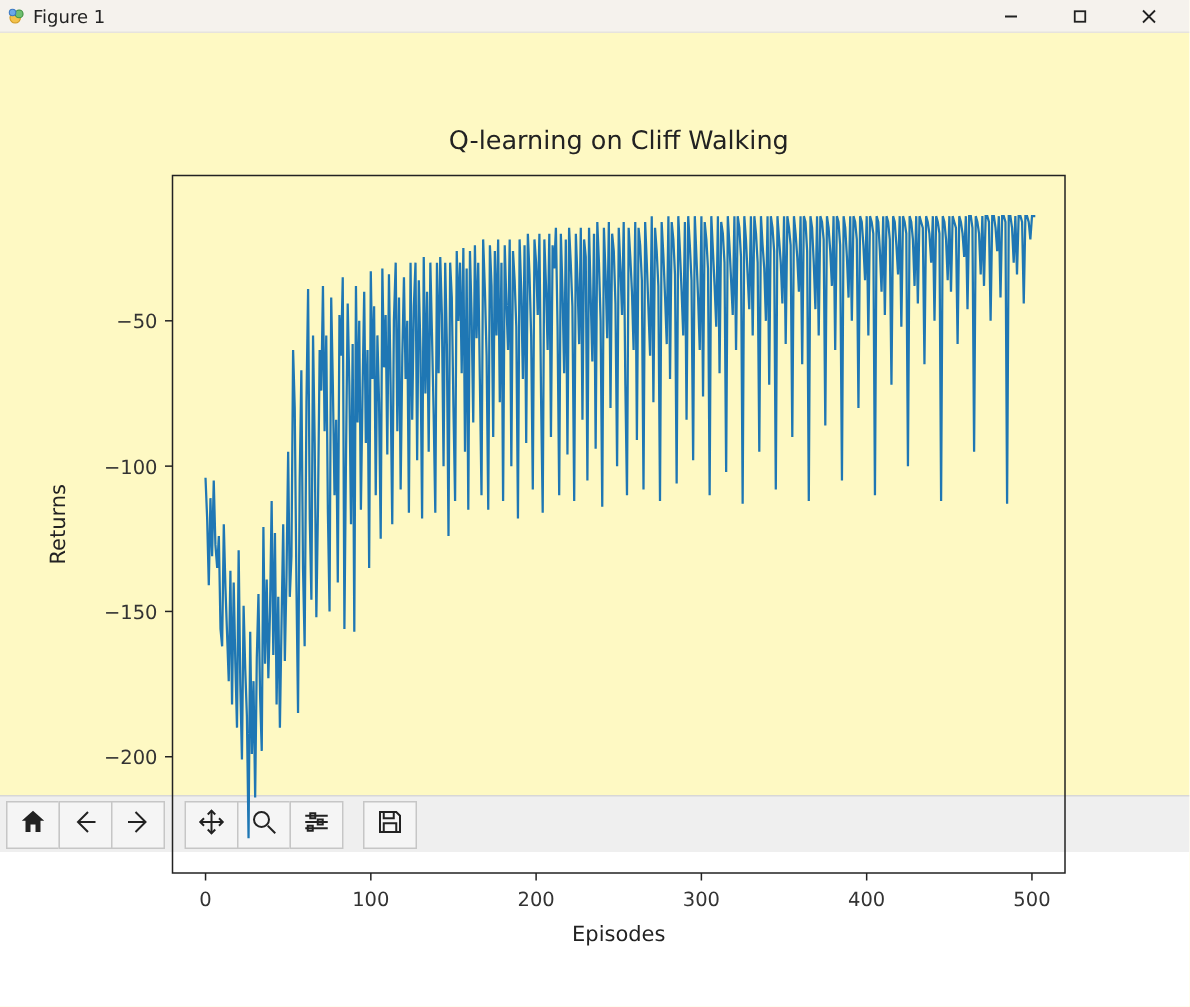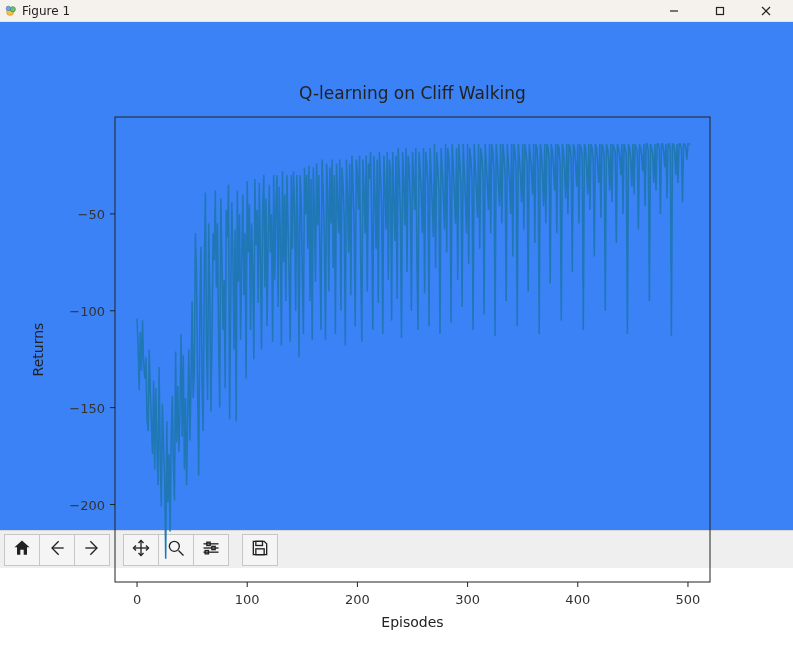--- a/index.html
+++ b/index.html
@@ -45,21 +45,21 @@
     display: flex;
     align-items: center;
     justify-content: center;
     font-size: 14px;
     color: #222;
     cursor: default;
   }
   .plot-area {
     flex: 1 1 auto;
     position: relative;
-    background: #3b82f6;
+    background: #fef9c3;
     box-sizing: border-box;
   }
   .plot-area svg {
     position: absolute;
     top: 0; left: 0;
   }
   .plot-title {
     font-size: 17px;
     text-anchor: middle;
     fill: #222;

